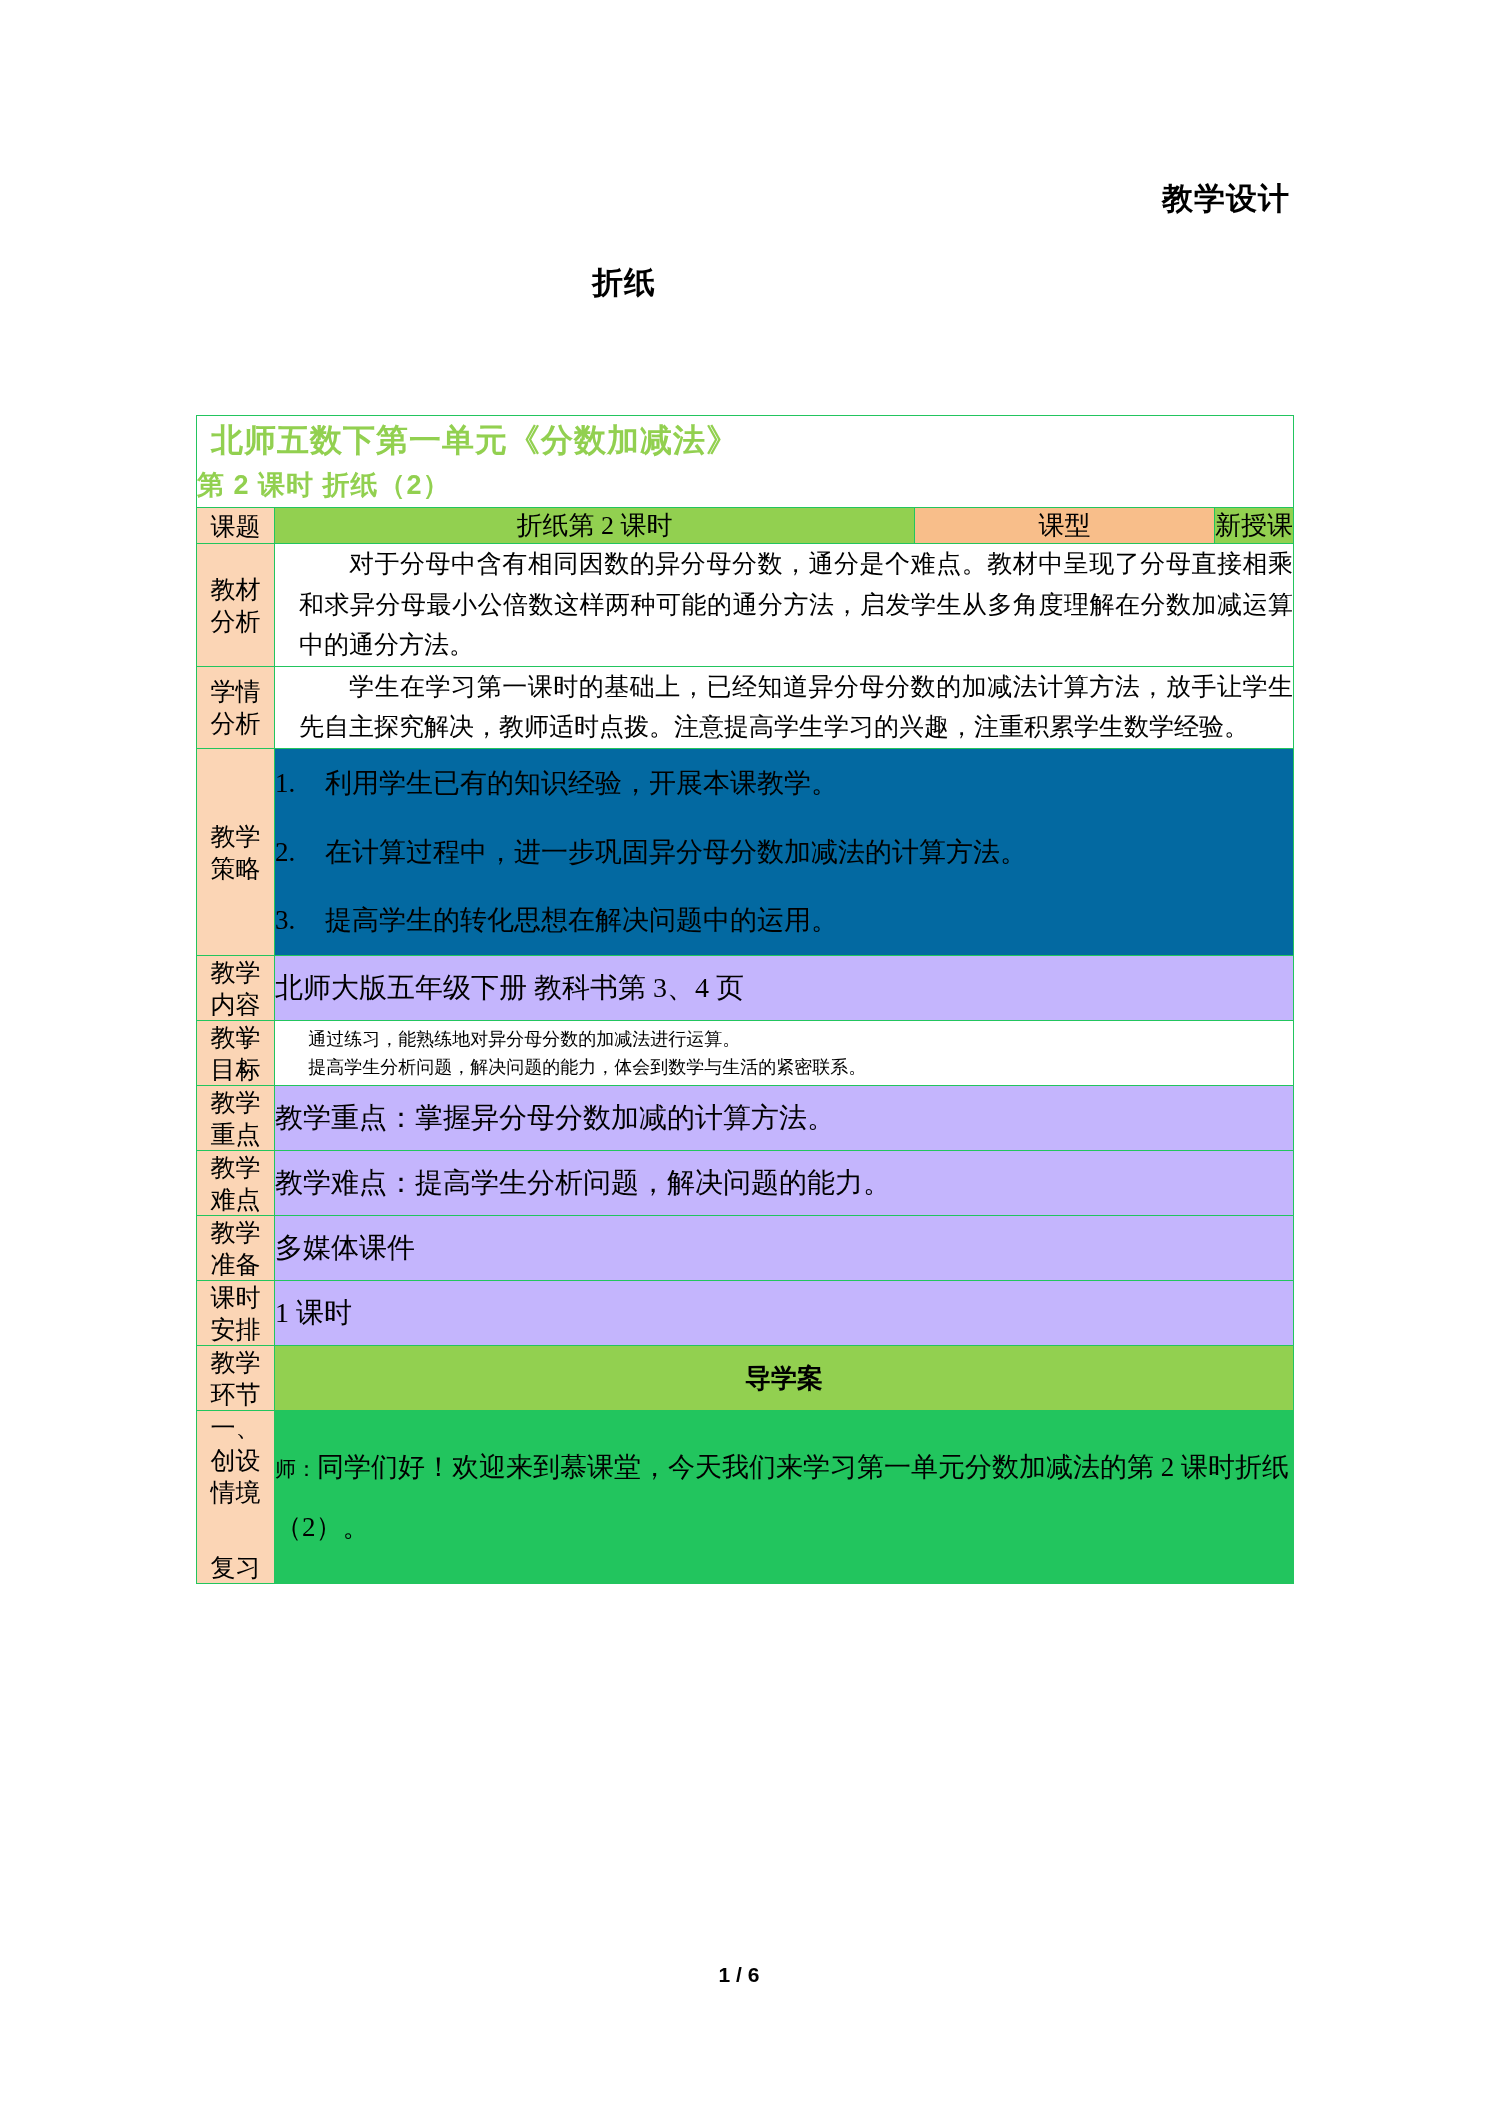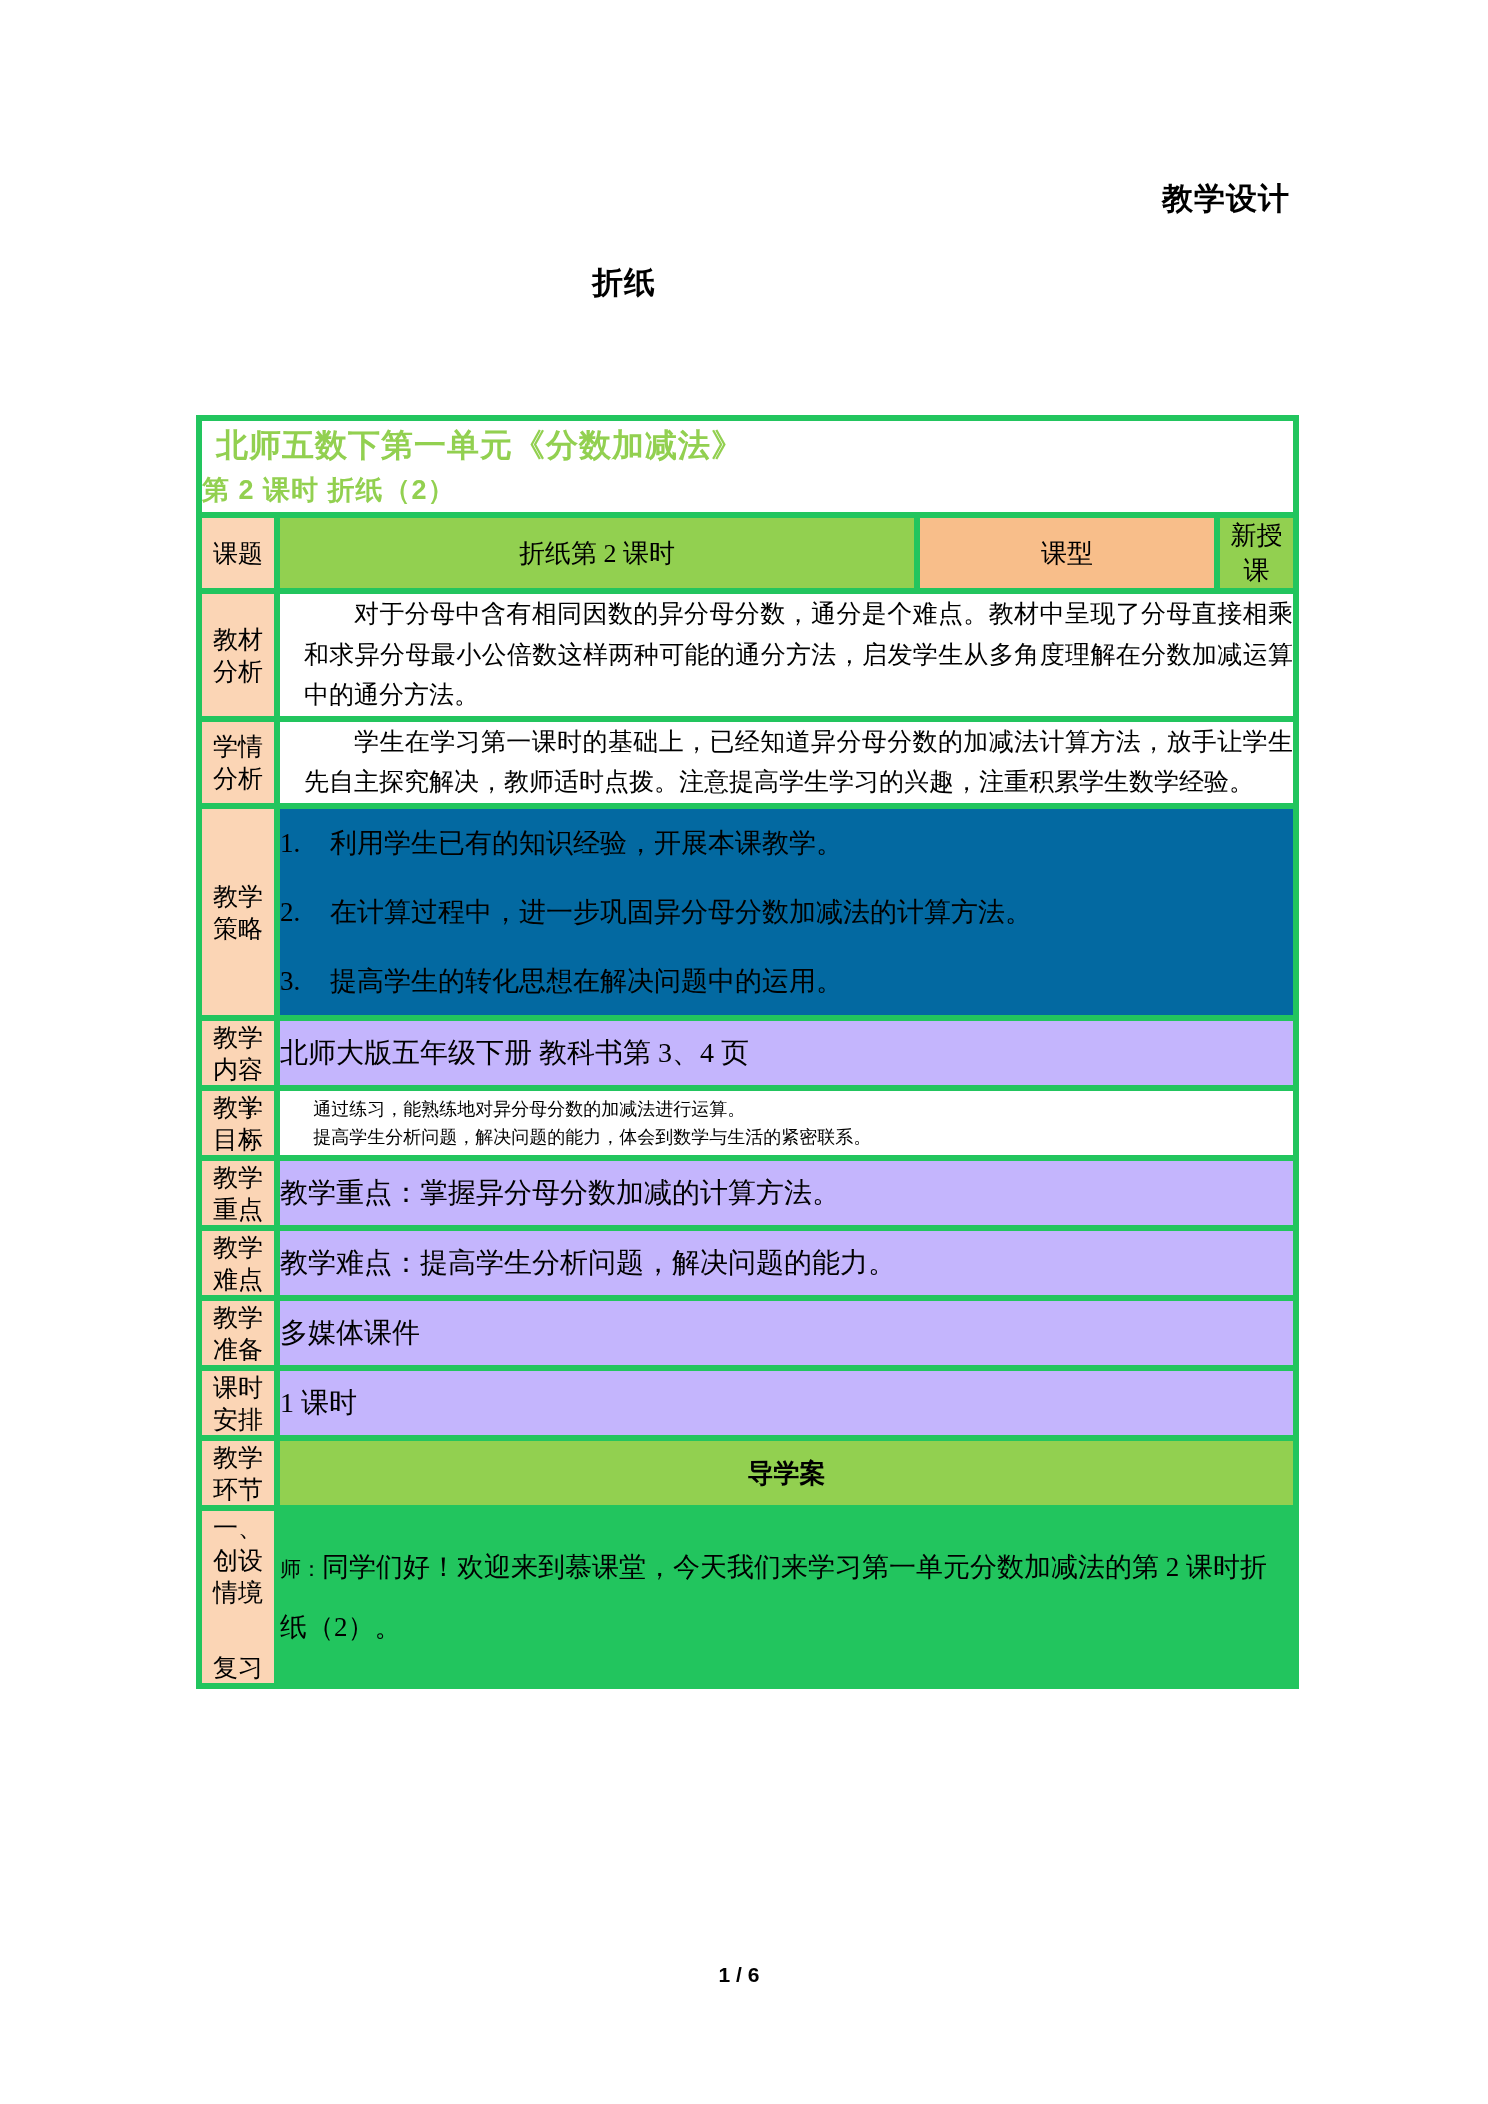--- a/index.html
+++ b/index.html
@@ -51,21 +51,21 @@
   
   .lesson-table {
     position: absolute;
     left: 196px;
     top: 415px;
     width: 1097px;
     border-collapse: collapse;
     table-layout: fixed;
   }
   .lesson-table td {
-    border: 6px solid #22c55e;
+    border: 1px solid #22c55e;
     vertical-align: middle;
     padding: 0;
   }
 
   .col-label  { width: 78px; }
   .col-main   { width: 640px; }
   .col-type   { width: 300px; }
   .col-typeval{ width: 79px; }
 
   

